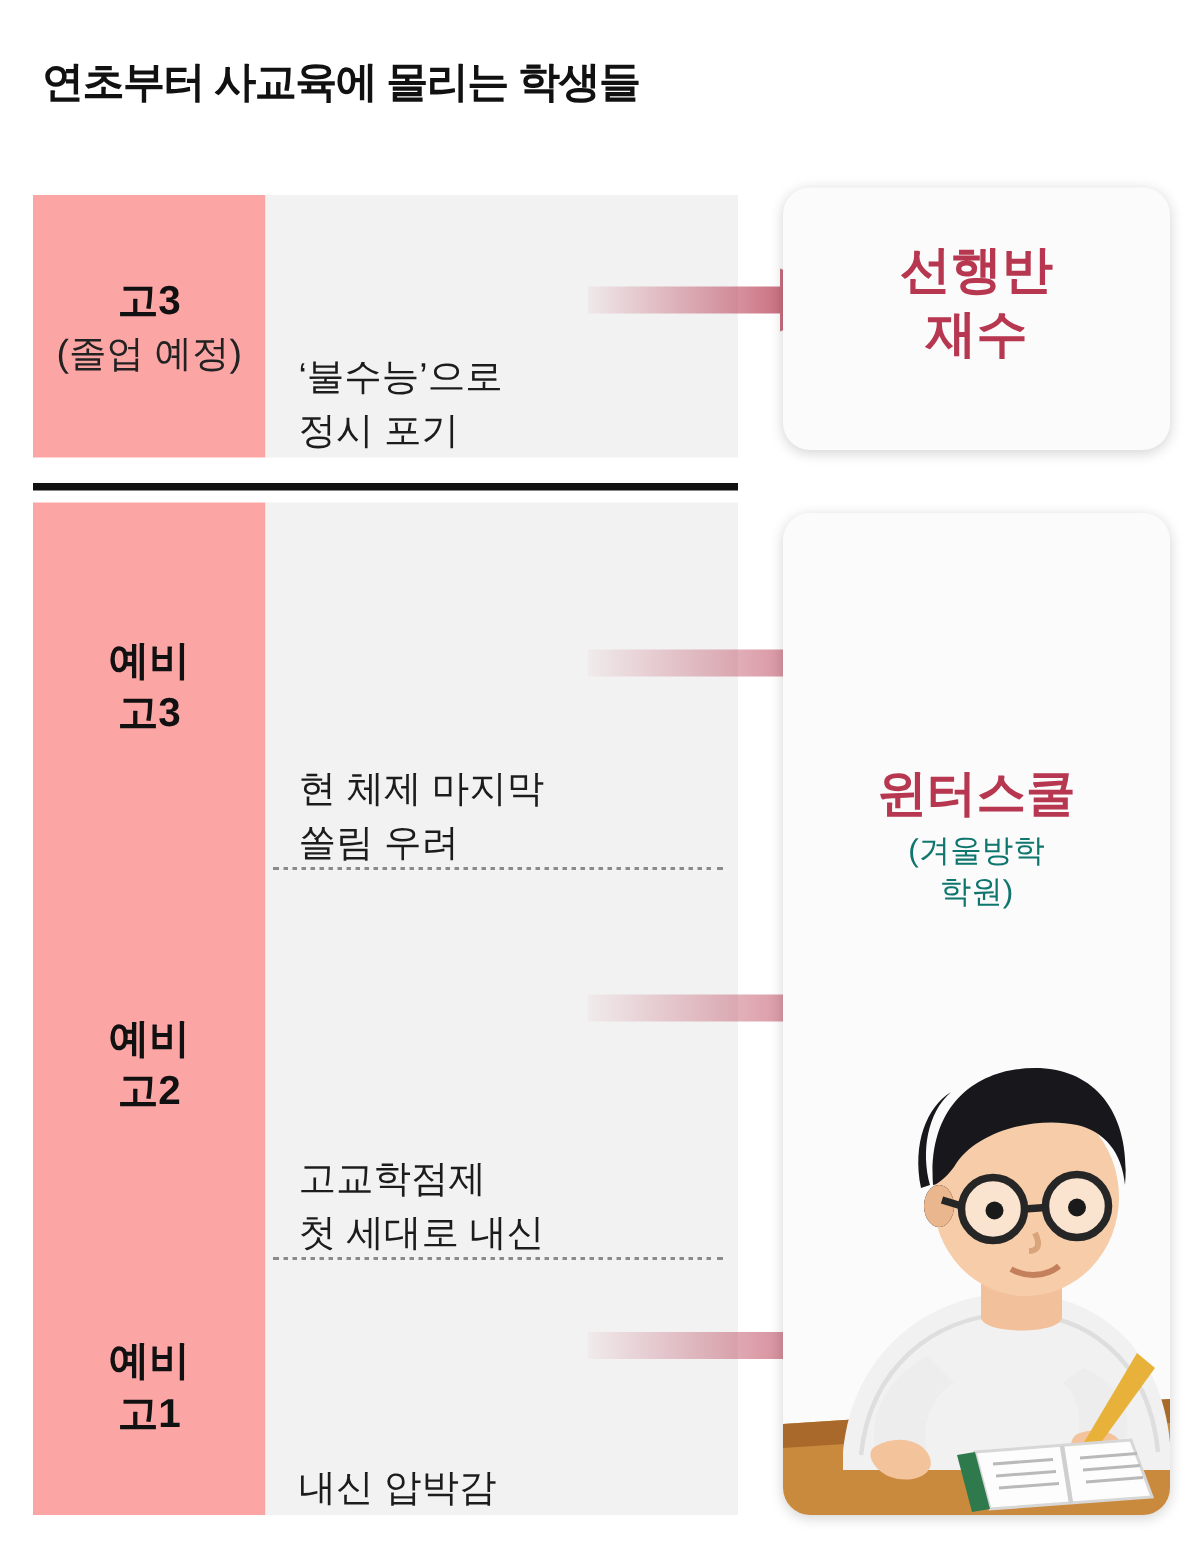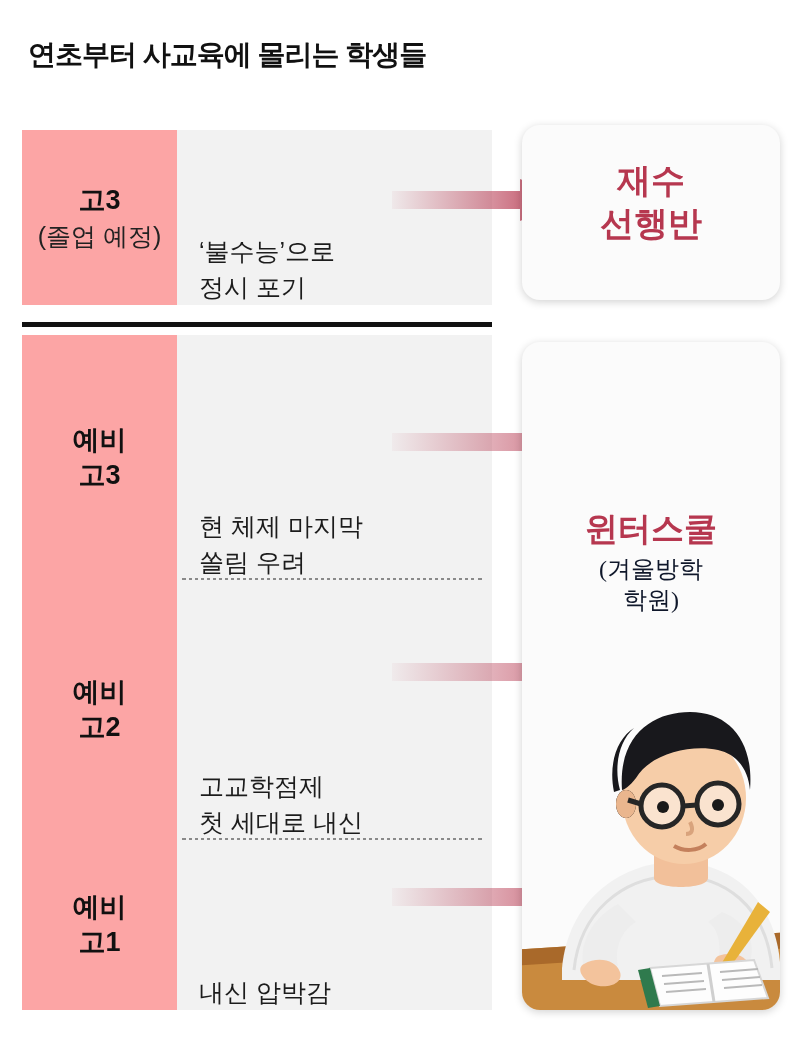--- a/index.html
+++ b/index.html
@@ -158,38 +158,37 @@
     font-weight: bold;
     color: #b6374f;
     line-height: 1.26;
   }
 
   #card-bottom {
     left: 500px;
     top: 212px;
     width: 258px;
     height: 668px;
-    font-family: Liberation Serif, serif;
   }
   #card-bottom .card-title {
     position: absolute;
     left: 0; right: 0;
     top: 165px;
     text-align: center;
     font-size: 33px;
     font-weight: bold;
     color: #b6374f;
   }
   #card-bottom .card-sub {
     position: absolute;
     left: 0; right: 0;
     top: 212px;
     text-align: center;
-    font-size: 24px;
-    color: #0f172a;
+    font-size: 21px;
+    color: #0f766e;
     line-height: 1.3;
   }
 
   
   .illus {
     position: absolute;
     left: 0;
     bottom: 0;
     width: 258px;
     height: 360px;
@@ -301,22 +300,22 @@
             <stop offset="0.6" stop-color="#b6374f" stop-opacity="0.55"></stop>
             <stop offset="1" stop-color="#b6374f" stop-opacity="1"></stop>
           </linearGradient>
         </defs>
         <path d="M0,13 L163,13 L163,1 L215,22 L163,43 L163,31 L0,31 Z" fill="url(#ag4)"></path>
       </svg>
     </div>
 
     <div class="card" id="card-top">
       <div class="card-title">
+        <div>선행반</div>
         <div>재수</div>
-        <div>선행반</div>
       </div>
     </div>
 
     <div class="card" id="card-bottom">
       <div class="card-title">윈터스쿨</div>
       <div class="card-sub">
         <div>(겨울방학</div>
         <div>학원)</div>
       </div>
 

